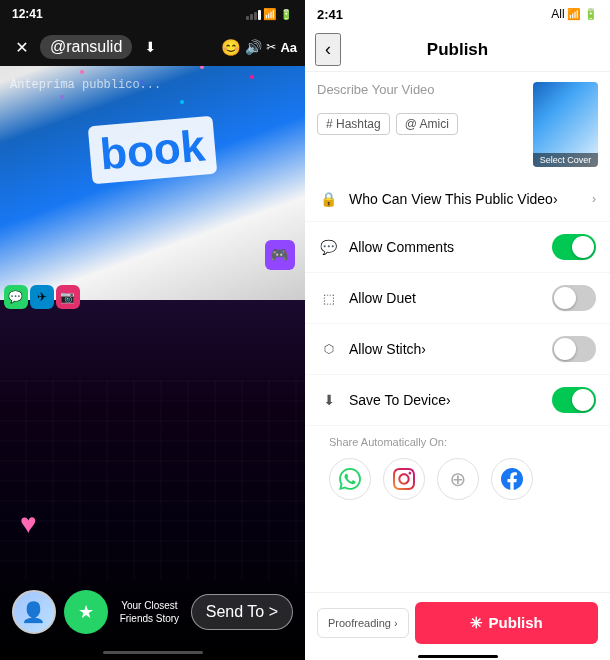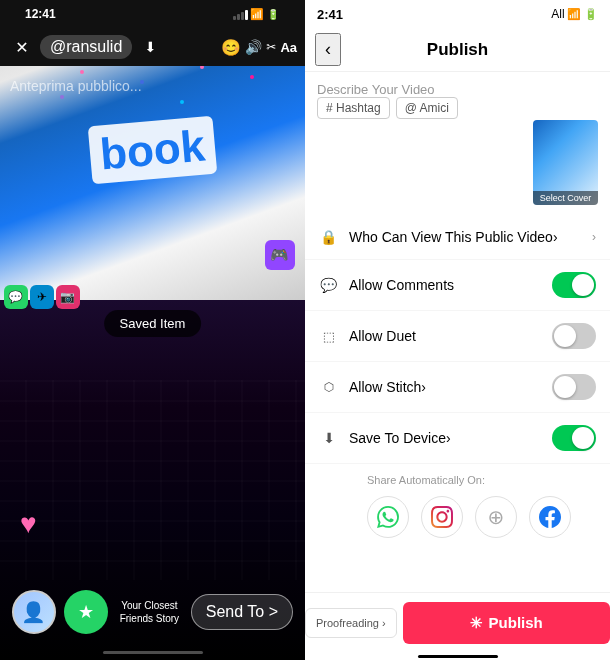--- a/index.html
+++ b/index.html
@@ -322,42 +322,41 @@
     }
 
     .desc-placeholder {
       color: #999;
       font-size: 13px;
     }
 
     .hashtag-row {
       display: flex;
       gap: 6px;
-      margin-top: 0;
+      margin-top: 16px;
     }
 
     .hashtag-btn {
       border: 1px solid #ccc;
       border-radius: 4px;
       padding: 3px 8px;
       font-size: 12px;
       color: #555;
       cursor: pointer;
       background: #fff;
     }
 
     .cover-thumbnail {
       width: 65px;
       height: 85px;
       border-radius: 4px;
       overflow: hidden;
       position: relative;
       background: linear-gradient(135deg, #1877f2, #42a5f5, #90caf9);
       flex-shrink: 0;
-      margin-top: 38px;
     }
 
     .cover-label {
       position: absolute;
       bottom: 0;
       left: 0;
       right: 0;
       background: rgba(0,0,0,0.5);
       color: white;
       font-size: 9px;
@@ -428,22 +427,21 @@
       top: 2px;
       box-shadow: 0 1px 3px rgba(0,0,0,0.3);
       transition: left 0.2s;
     }
 
     .toggle.on .toggle-knob { left: 20px; }
     .toggle.off .toggle-knob { left: 2px; }
 
     
     .share-section {
-      padding: 10px 14px 6px;
-      margin-left: 48px;
+      padding: 10px 24px 6px;
     }
 
     .share-label {
       font-size: 11px;
       color: #999;
       margin-bottom: 10px;
     }
 
     .share-icons-row {
       display: flex;
@@ -467,21 +465,21 @@
 
     .share-icon-circle.whatsapp { color: #25d366; }
     .share-icon-circle.instagram { color: #e1306c; }
     .share-icon-circle.facebook { color: #1877f2; }
 
     
     .bottom-action-bar {
       height: 60px;
       display: flex;
       align-items: center;
-      padding: 0 0;
+      padding: 0 12px;
       gap: 6px;
       border-top: 1px solid #f0f0f0;
     }
 
     .proofreading-btn {
       flex: 0 0 auto;
       display: flex;
       align-items: center;
       gap: 4px;
       padding: 8px 10px;
@@ -542,21 +540,21 @@
 <div class="left-panel">
   <div class="video-bg"></div>
 
   <div class="left-panel top-section">
     <div style="width:100%;height:100%;background:linear-gradient(160deg,#d0d0d0 0%,#e8e8e8 20%,#1565c0 35%,#1877f2 55%,#f5f5f5 75%,#ccc 100%);display:flex;align-items:center;justify-content:center;">
       <span style="font-size:44px;font-weight:900;color:#1877f2;background:rgba(255,255,255,0.9);padding:4px 10px;border-radius:6px;transform:rotate(-5deg);display:inline-block;">book</span>
     </div>
 
   </div>
 
-  <div class="left-panel status-bar" style="position:absolute;top:0;left:0;right:0;height:28px;display:flex;align-items:center;justify-content:space-between;padding:0 25px;z-index:10;">
+  <div class="left-panel status-bar" style="position:absolute;top:0;left:0;right:0;height:28px;display:flex;align-items:center;justify-content:space-between;padding:0 12px;z-index:10;">
     <span class="time" style="color:white;font-size:12px;font-weight:600;">12:41</span>
     <div class="icons" style="display:flex;gap:3px;align-items:center;">
       <div class="signal-bars">
         <div class="signal-bar" style="height:4px;"></div>
         <div class="signal-bar" style="height:6px;"></div>
         <div class="signal-bar" style="height:8px;"></div>
         <div class="signal-bar" style="height:10px;background:#fff;"></div>
       </div>
       <span style="color:white;font-size:11px;">📶</span>
       <span style="color:white;font-size:10px;">🔋</span>
@@ -570,21 +568,21 @@
       <div class="toolbar-icon" style="color:white;font-size:14px;">⬇</div>
     </div>
     <div class="toolbar-row" style="display:flex;gap:4px;align-items:center;">
       <div style="color:white;font-size:16px;">😊</div>
       <div style="color:white;font-size:14px;">🔊</div>
       <div style="color:white;font-size:12px;">✂</div>
       <div style="color:white;font-size:13px;font-weight:700;">Aa</div>
     </div>
   </div>
 
-  <div class="publish-hint" style="position:absolute;top:78px;left:10px;color:rgba(255,255,255,0.65);font-size:14px;z-index:5;">Anteprima pubblico...</div>
+  <div class="publish-hint" style="position:absolute;top:78px;left:10px;color:rgba(255,255,255,0.65);font-size:12px;z-index:5;font-family:Liberation Mono, monospace;">Anteprima pubblico...</div>
 
   <div class="confetti">
     <div class="dot" style="background:#ff69b4;top:10px;left:80px;"></div>
     <div class="dot" style="background:#4169e1;top:20px;left:140px;"></div>
     <div class="dot" style="background:#ff69b4;top:5px;left:200px;"></div>
     <div class="dot" style="background:#9370db;top:35px;left:60px;"></div>
     <div class="dot" style="background:#ff1493;top:15px;left:250px;"></div>
     <div class="dot" style="background:#00bfff;top:40px;left:180px;"></div>
   </div>
 
@@ -596,21 +594,20 @@
     <div style="width:24px;height:24px;border-radius:6px;background:#25d366;display:flex;align-items:center;justify-content:center;font-size:12px;">💬</div>
     <div style="width:24px;height:24px;border-radius:6px;background:#0088cc;display:flex;align-items:center;justify-content:center;font-size:12px;">✈</div>
     <div style="width:24px;height:24px;border-radius:6px;background:#e1306c;display:flex;align-items:center;justify-content:center;font-size:12px;color:white;">📷</div>
   </div>
 
   <div class="dark-bottom"></div>
   <div class="keyboard-img"></div>
 
   <div class="heart-deco">♥</div>
 
-  <div class="saved-item-badge">Saved Item</div>
 
   <div class="left-bottom-bar">
     <div class="avatar-circle">👤</div>
     <div class="green-circle">★</div>
     <div class="friend-story-label">Your Closest Friends Story</div>
     <button class="send-to-btn">Send To &gt;</button>
   </div>
 
   <div class="bottom-indicator"></div>
 </div>

